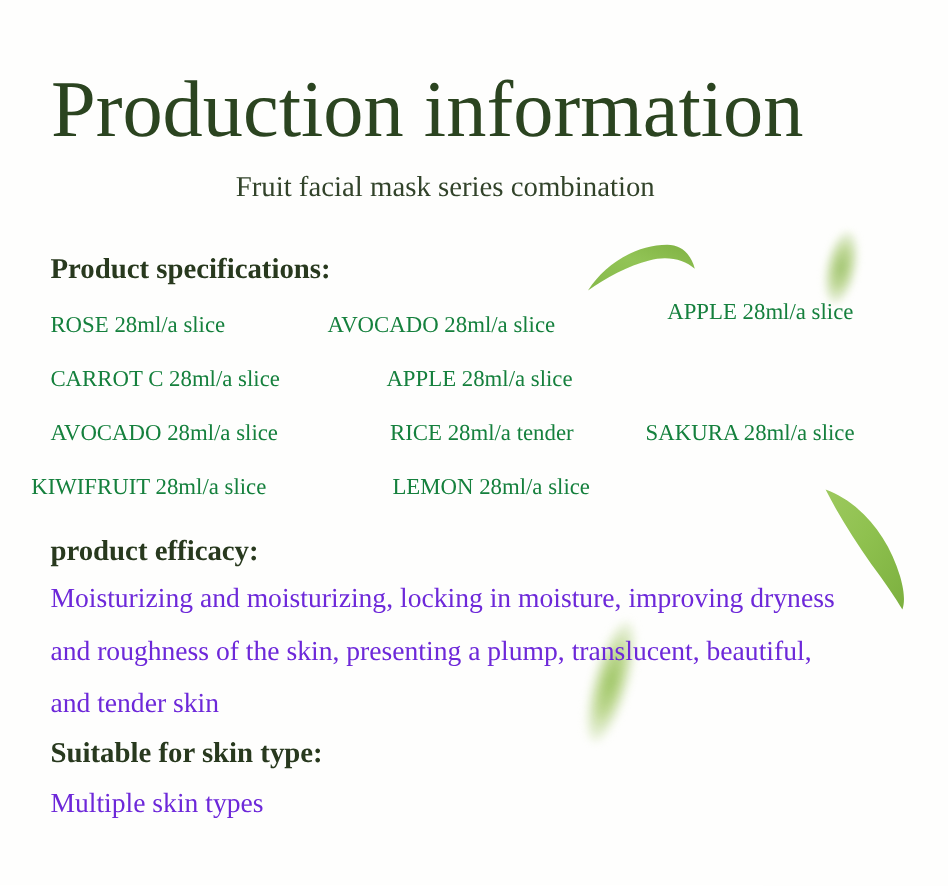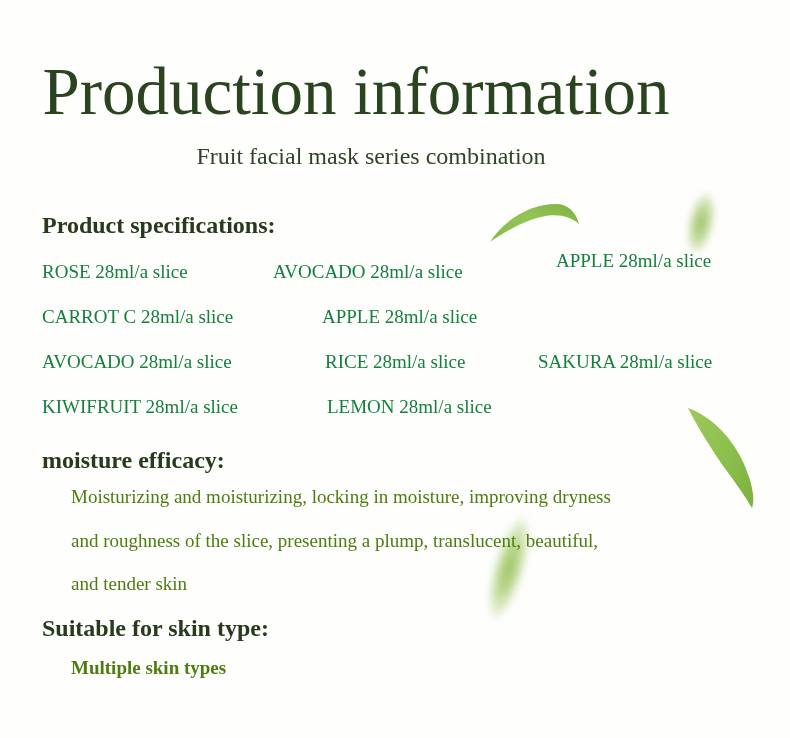--- a/index.html
+++ b/index.html
@@ -93,29 +93,28 @@
   .h-efficacy{ left: 42px; top: 448px; }
   .h-skin    { left: 42px; top: 616px; }
 
   .spec-item {
     font-size: 19px;
     color: #15803d;
     line-height: 1;
   }
 
   .body-line {
-    font-size: 19px;
-    color: #4d7c0f;
+    font-size: 23px;
+    color: #6d28d9;
     line-height: 1;
-    margin-left: 29px;
   }
   .e1 { left: 42px; top: 487px; }
   .e2 { left: 42px; top: 531px; }
   .e3 { left: 42px; top: 574px; }
-  .skin-body { left: 42px; top: 658px; font-weight: bold; }
+  .skin-body { left: 42px; top: 658px; }
 </style>
 </head>
 <body>
 
 <div id="page">
 
   <div class="deco-layer">
 
     <svg class="leaf-svg leaf-top-center" width="100" height="54" viewBox="0 0 100 54">
       <defs>
@@ -153,30 +152,30 @@
     <div class="abs section-heading h-specs">Product specifications:</div>
 
     <div class="abs spec-item" style="left:42px;  top:262px;">ROSE 28ml/a slice</div>
     <div class="abs spec-item" style="left:273px; top:262px;">AVOCADO 28ml/a slice</div>
     <div class="abs spec-item" style="left:556px; top:251px;">APPLE 28ml/a slice</div>
 
     <div class="abs spec-item" style="left:42px;  top:307px;">CARROT C 28ml/a slice</div>
     <div class="abs spec-item" style="left:322px; top:307px;">APPLE 28ml/a slice</div>
 
     <div class="abs spec-item" style="left:42px;  top:352px;">AVOCADO 28ml/a slice</div>
-    <div class="abs spec-item" style="left:325px; top:352px;">RICE 28ml/a slice</div>
+    <div class="abs spec-item" style="left:325px; top:352px;">RICE 28ml/a tender</div>
     <div class="abs spec-item" style="left:538px; top:352px;text-align:center;">SAKURA 28ml/a slice</div>
 
-    <div class="abs spec-item" style="left:42px;  top:397px;">KIWIFRUIT 28ml/a slice</div>
+    <div class="abs spec-item" style="left:26px;  top:397px;">KIWIFRUIT 28ml/a slice</div>
     <div class="abs spec-item" style="left:327px; top:397px;">LEMON 28ml/a slice</div>
 
-    <div class="abs section-heading h-efficacy">moisture efficacy:</div>
+    <div class="abs section-heading h-efficacy">product efficacy:</div>
 
     <div class="abs body-line e1">Moisturizing and moisturizing, locking in moisture, improving dryness</div>
-    <div class="abs body-line e2">and roughness of the slice, presenting a plump, translucent, beautiful,</div>
+    <div class="abs body-line e2">and roughness of the skin, presenting a plump, translucent, beautiful,</div>
     <div class="abs body-line e3">and tender skin</div>
 
     <div class="abs section-heading h-skin">Suitable for skin type:</div>
 
     <div class="abs body-line skin-body">Multiple skin types</div>
 
   </div>
 </div>
 
 </body></html>

